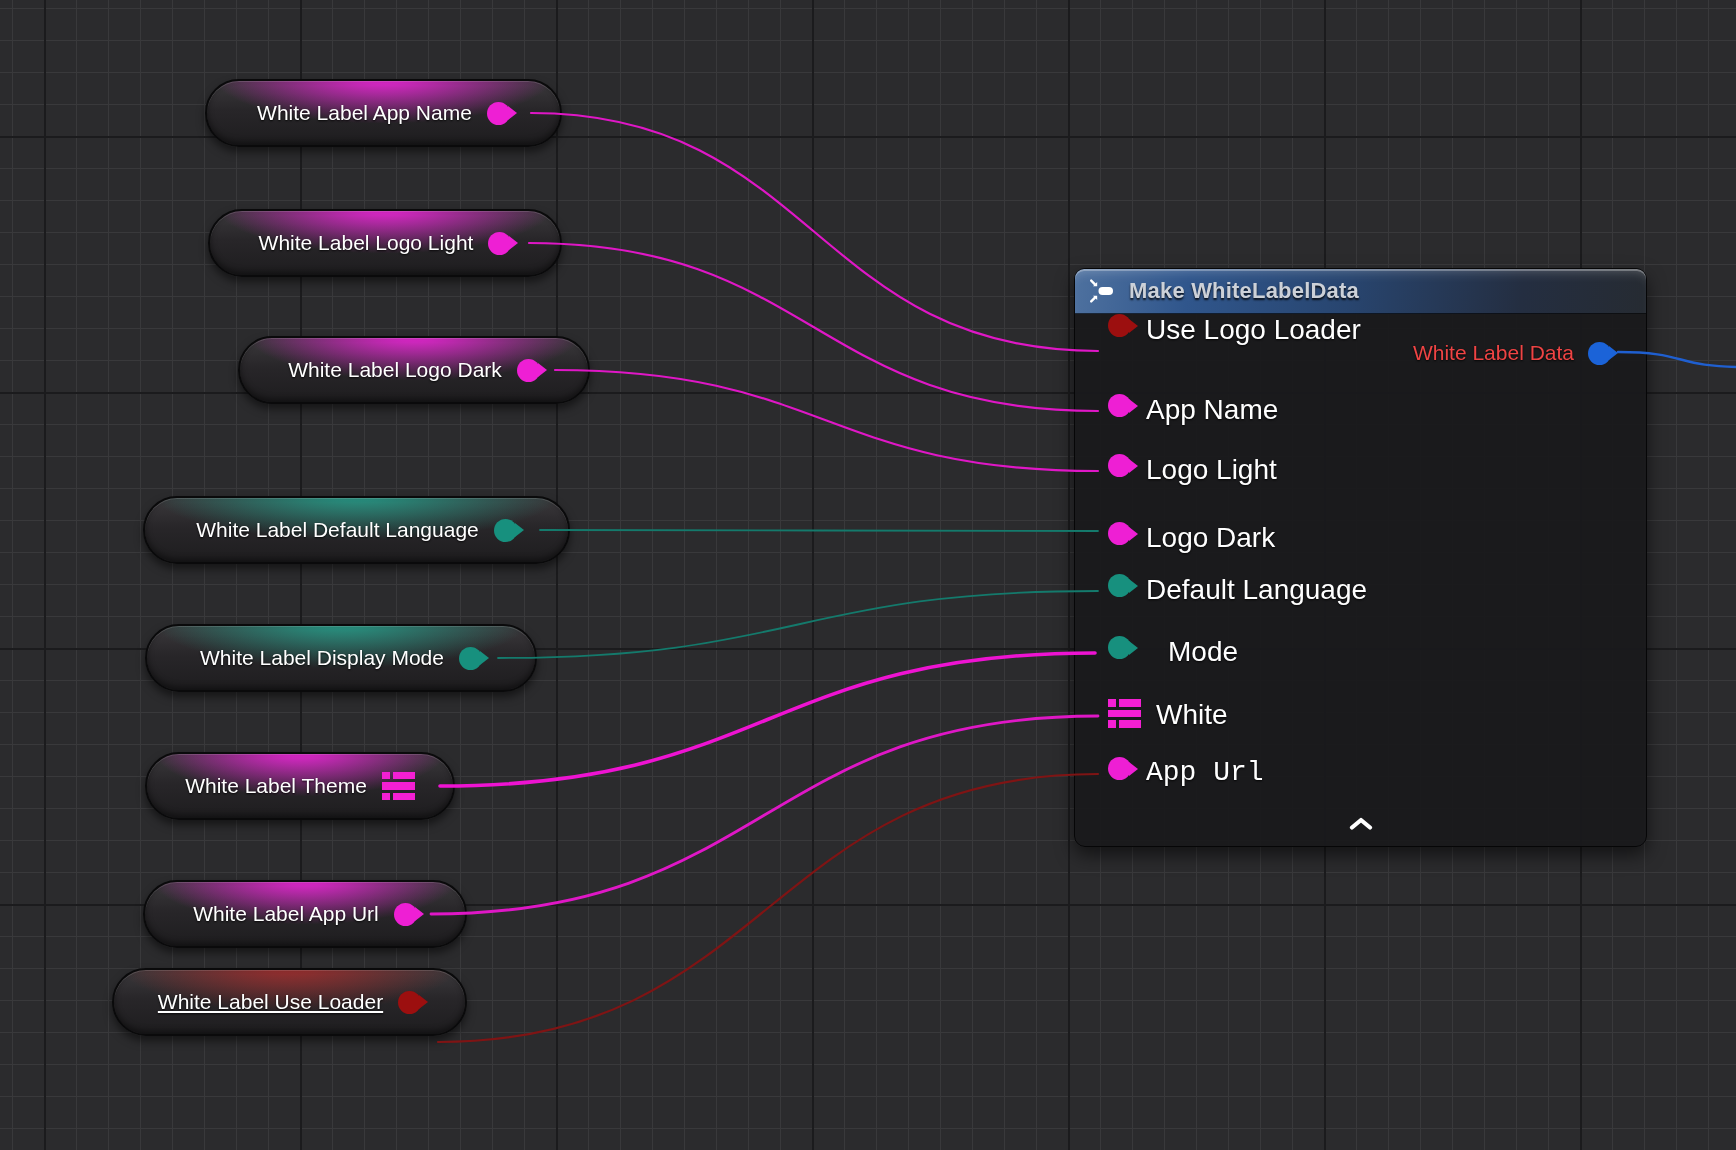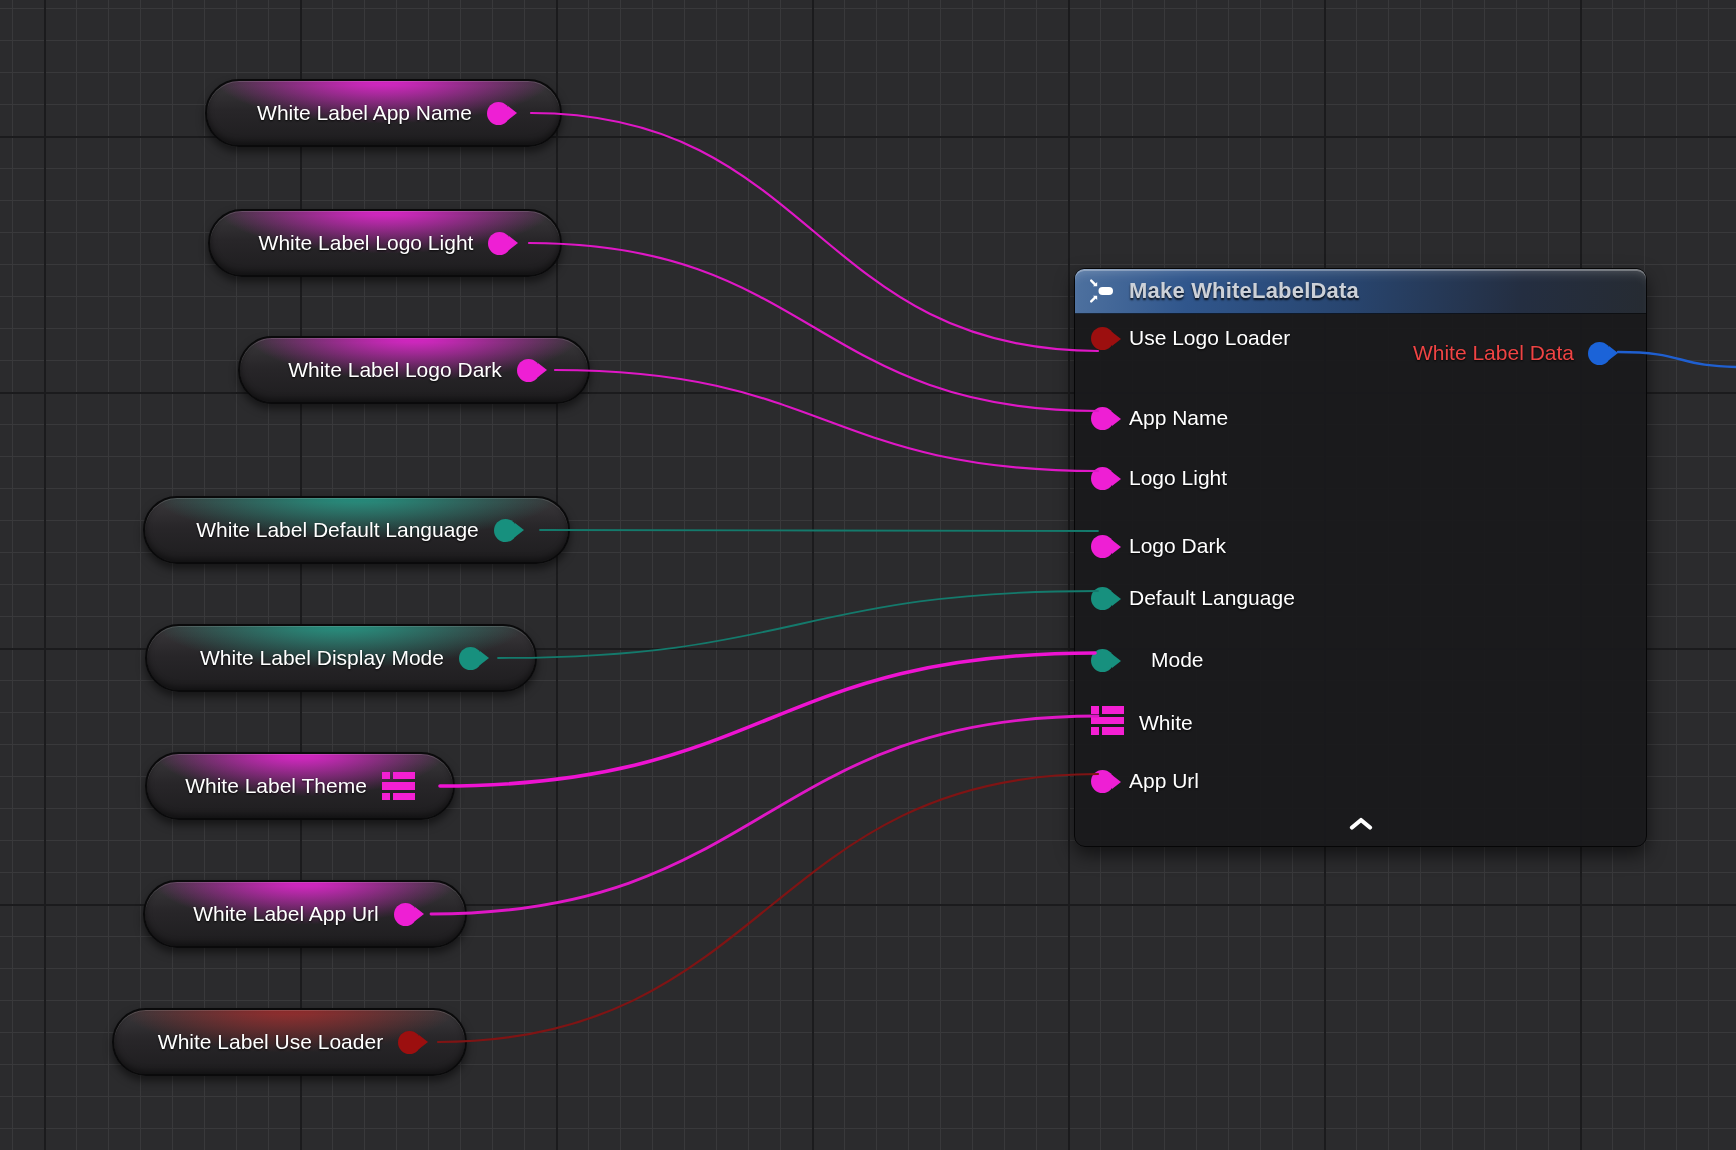--- a/index.html
+++ b/index.html
@@ -42,30 +42,30 @@
     box-shadow:0 8px 18px rgba(0,0,0,.55);
   }
   .make-header{
     height:44px;border-radius:9px 9px 0 0;display:flex;align-items:center;gap:14px;padding:0 14px;
     background:linear-gradient(97deg,#56799f 0%,#3c movie 0%) ;
     background:linear-gradient(97deg,#4e719f 0%,#30568c 20%,#28456f 48%,#242e41 78%,#262b32 100%);
     box-shadow:inset 0 2px 0 rgba(255,255,255,.28), inset 0 10px 12px -8px rgba(255,255,255,.25);
     border-bottom:1px solid rgba(0,0,0,.65);
   }
   .make-title{font-size:22px;font-weight:bold;color:#ccd1d8;text-shadow:0 2px 2px rgba(0,0,0,.8);letter-spacing:.2px;}
-  .pin-row{position:absolute;left:16px;display:flex;align-items:flex-end;gap:15px;height:36px;
-    font-size:21px;color:#fff;text-shadow:0 1px 2px rgba(0,0,0,.85);white-space:nowrap;}
+  .pin-row{position:absolute;left:33px;display:flex;align-items:flex-start;gap:15px;height:36px;
+    font-size:28px;color:#fff;text-shadow:0 1px 2px rgba(0,0,0,.85);white-space:nowrap;}
   .pin-row:nth-of-type(1){top:65px;}
   .pin-row:nth-of-type(2){top:125px;}
   .pin-row:nth-of-type(3){top:185px;}
   .pin-row:nth-of-type(4){top:245px;margin-top:8px;}
   .pin-row:nth-of-type(5){top:305px;}
   .pin-row:nth-of-type(6){top:367px;gap:37px;}
   .pin-row:nth-of-type(7){top:430px;}
-  .pin-row:nth-of-type(8){top:488px;}
+  .pin-row:nth-of-type(8){top:488px;font-family:Liberation Mono, monospace;}
   .out-row{position:absolute;top:66px;right:35px;display:flex;align-items:center;gap:14px;height:36px;
     font-size:21px;color:#ef4444;text-shadow:0 1px 2px rgba(0,0,0,.85);white-space:nowrap;}
   .collapse{position:absolute;left:50%;bottom:16px;transform:translateX(-50%);line-height:0;cursor:pointer;}
   
   #wires{position:absolute;inset:0;z-index:3;pointer-events:none;}
 </style>
 </head>
 <body>
 
 <div id="canvas">
@@ -104,21 +104,21 @@
         <i></i>
         <i></i>
       </span>
   </div>
 
   <div class="node var-node" style="left: 143px; top: 880px; width: 324px; --pin: #ee1fd4; --glow: rgba(219,38,201,0.95);">
     <span>White Label App Url</span>
     <span class="pin"></span>
   </div>
 
-  <div class="node var-node" style="left: 112px; top: 1008px; width: 355px; --pin: #9c0f0f; --glow: rgba(158,44,44,0.85);">
+  <div class="node var-node" style="left: 112px; top: 968px; width: 355px; text-decoration: underline; --pin: #9c0f0f; --glow: rgba(158,44,44,0.85);">
     <span>White Label Use Loader</span>
     <span class="pin"></span>
   </div>
 
   <div class="node make-node" style="left: 1074px; top: 268px; width: 573px; height: 579px;">
     <div class="make-header">
       <svg width="26" height="26" viewBox="0 0 26 26">
         <g stroke="#fff" stroke-width="2.4" fill="none" stroke-linecap="round">
           <path d="M2.2 2.6 L6.2 6.6"></path>
             <path d="M2.2 23.4 L6.2 19.4"></path>

